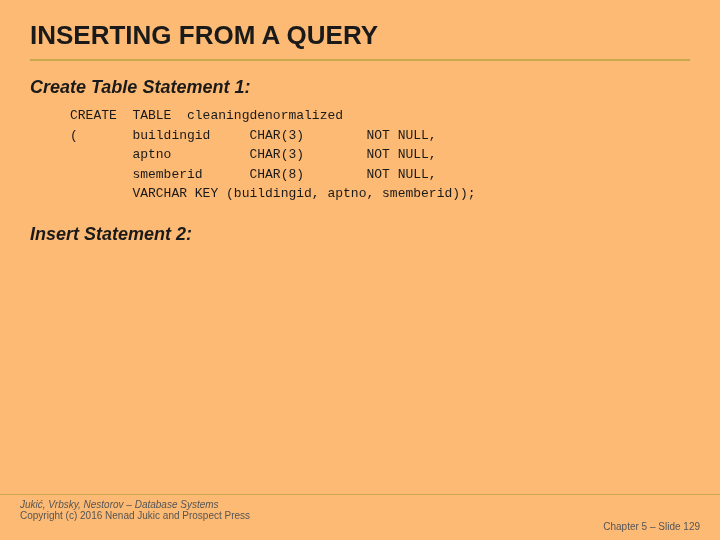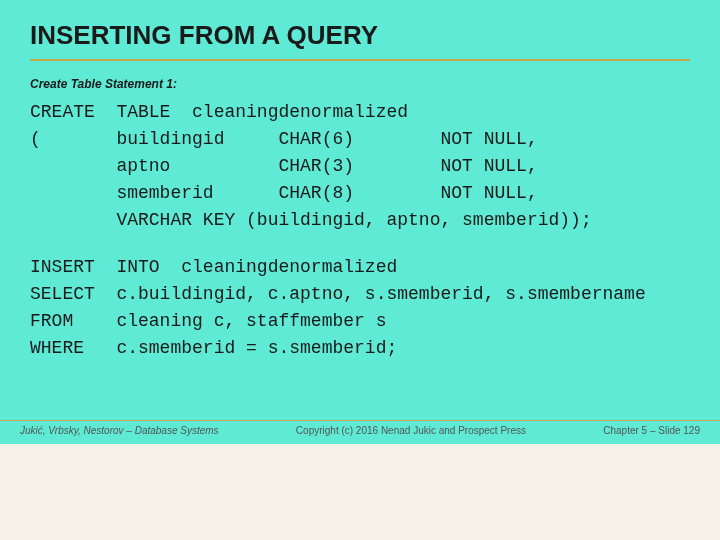--- a/index.html
+++ b/index.html
@@ -12,113 +12,110 @@
       width: 720px;
       height: 540px;
       background-color: #f5f0e8;
       font-family: Arial, sans-serif;
       position: relative;
       overflow: hidden;
     }
 
     .slide-container {
       width: 720px;
-      height: 444px;
-      background-color: #5eead4;
+      height: 540px;
+      background-color: #fdba74;
       padding: 20px 30px 10px 30px;
       position: relative;
     }
 
     .slide-title {
       font-size: 26px;
       font-weight: bold;
       color: #1a1a1a;
       margin-bottom: 8px;
       font-family: Arial, sans-serif;
     }
 
     .title-underline {
       border: none;
       border-top: 2px solid #c8a84b;
       margin-bottom: 16px;
     }
 
     .section-heading {
-      font-size: 12px;
+      font-size: 18px;
       font-style: italic;
       font-weight: bold;
       color: #1a1a1a;
       margin-bottom: 8px;
     }
 
     .code-block {
       font-family: 'Courier New', Courier, monospace;
-      font-size: 18px;
+      font-size: 13px;
       color: #1a1a1a;
       line-height: 1.5;
+      margin-left: 40px;
       margin-bottom: 20px;
     }
 
     .code-line {
       display: block;
       white-space: pre;
     }
 
     .footer {
       position: absolute;
       bottom: 8px;
       left: 0;
       right: 0;
       display: flex;
       justify-content: space-between;
       padding: 0 20px;
       font-size: 10px;
       color: #555;
       border-top: 1px solid #c8a84b;
       padding-top: 4px;
+      flex-direction: column;
     }
 
     .footer-left {
       font-style: italic;
     }
 
     .footer-center {
-      text-align: right;
+      text-align: left;
     }
 
     .footer-right {
-      text-align: center;
+      text-align: right;
     }
   </style>
 </head>
 <body>
 
 <div class="slide-container">
 
   <h1 class="slide-title">INSERTING FROM A QUERY</h1>
   <hr class="title-underline">
 
   <div>
     <p class="section-heading">Create Table Statement 1:</p>
     <div class="code-block">
       <span class="code-line">CREATE  TABLE  cleaningdenormalized</span>
-      <span class="code-line">(       buildingid     CHAR(6)        NOT NULL,</span>
+      <span class="code-line">(       buildingid     CHAR(3)        NOT NULL,</span>
       <span class="code-line">        aptno          CHAR(3)        NOT NULL,</span>
       <span class="code-line">        smemberid      CHAR(8)        NOT NULL,</span>
       <span class="code-line">        VARCHAR KEY (buildingid, aptno, smemberid));</span>
     </div>
   </div>
 
   <div>
-    <div class="code-block">
-      <span class="code-line">INSERT  INTO  cleaningdenormalized</span>
-      <span class="code-line">SELECT  c.buildingid, c.aptno, s.smemberid, s.smembername</span>
-      <span class="code-line">FROM    cleaning c, staffmember s</span>
-      <span class="code-line">WHERE   c.smemberid = s.smemberid;</span>
-    </div>
+    <p class="section-heading">Insert Statement 2:</p>
   </div>
 
   <div class="footer">
     <span class="footer-left">Jukić, Vrbsky, Nestorov – Database Systems</span>
     <span class="footer-center">Copyright (c) 2016 Nenad Jukic and Prospect Press</span>
     <span class="footer-right">Chapter 5 – Slide  129</span>
   </div>
 
 </div>
 

